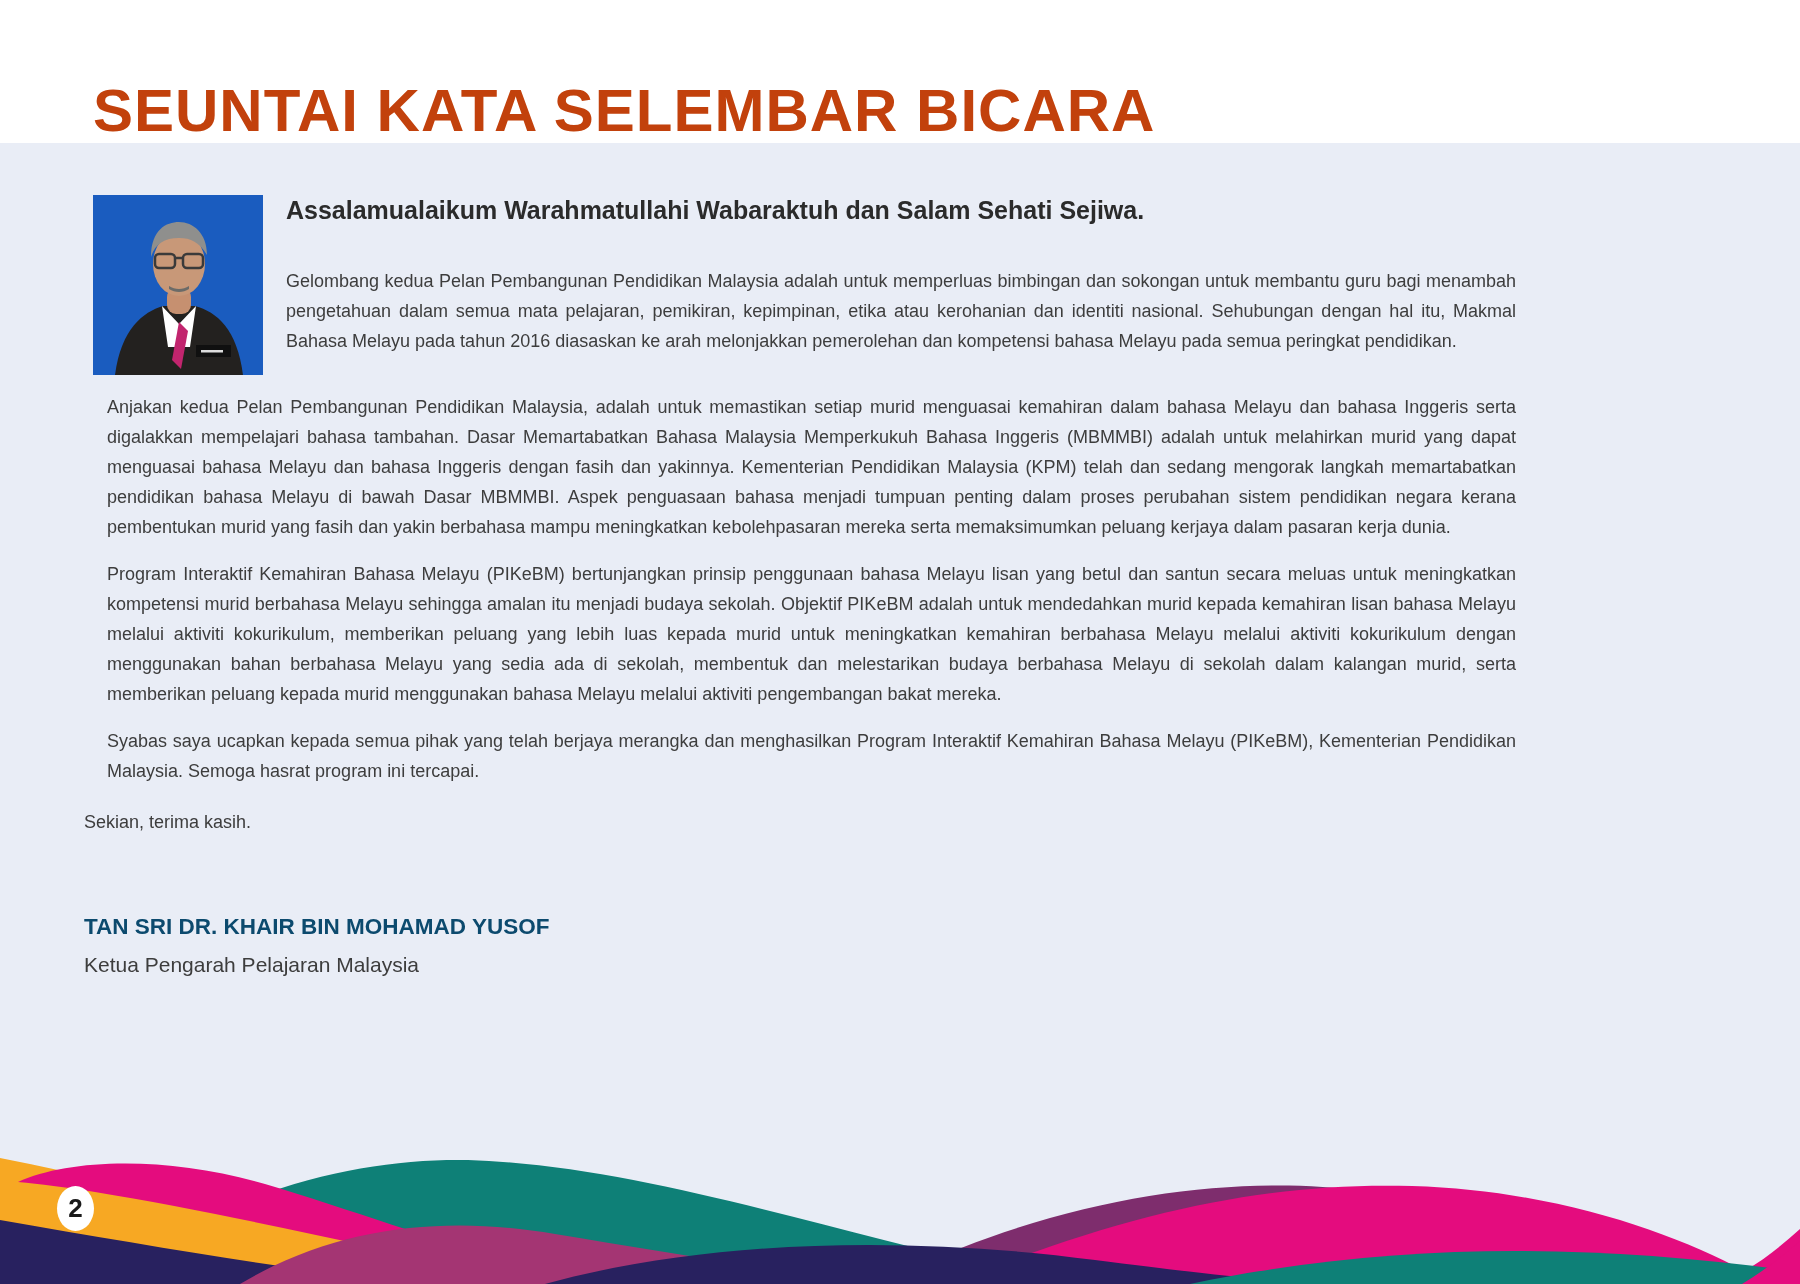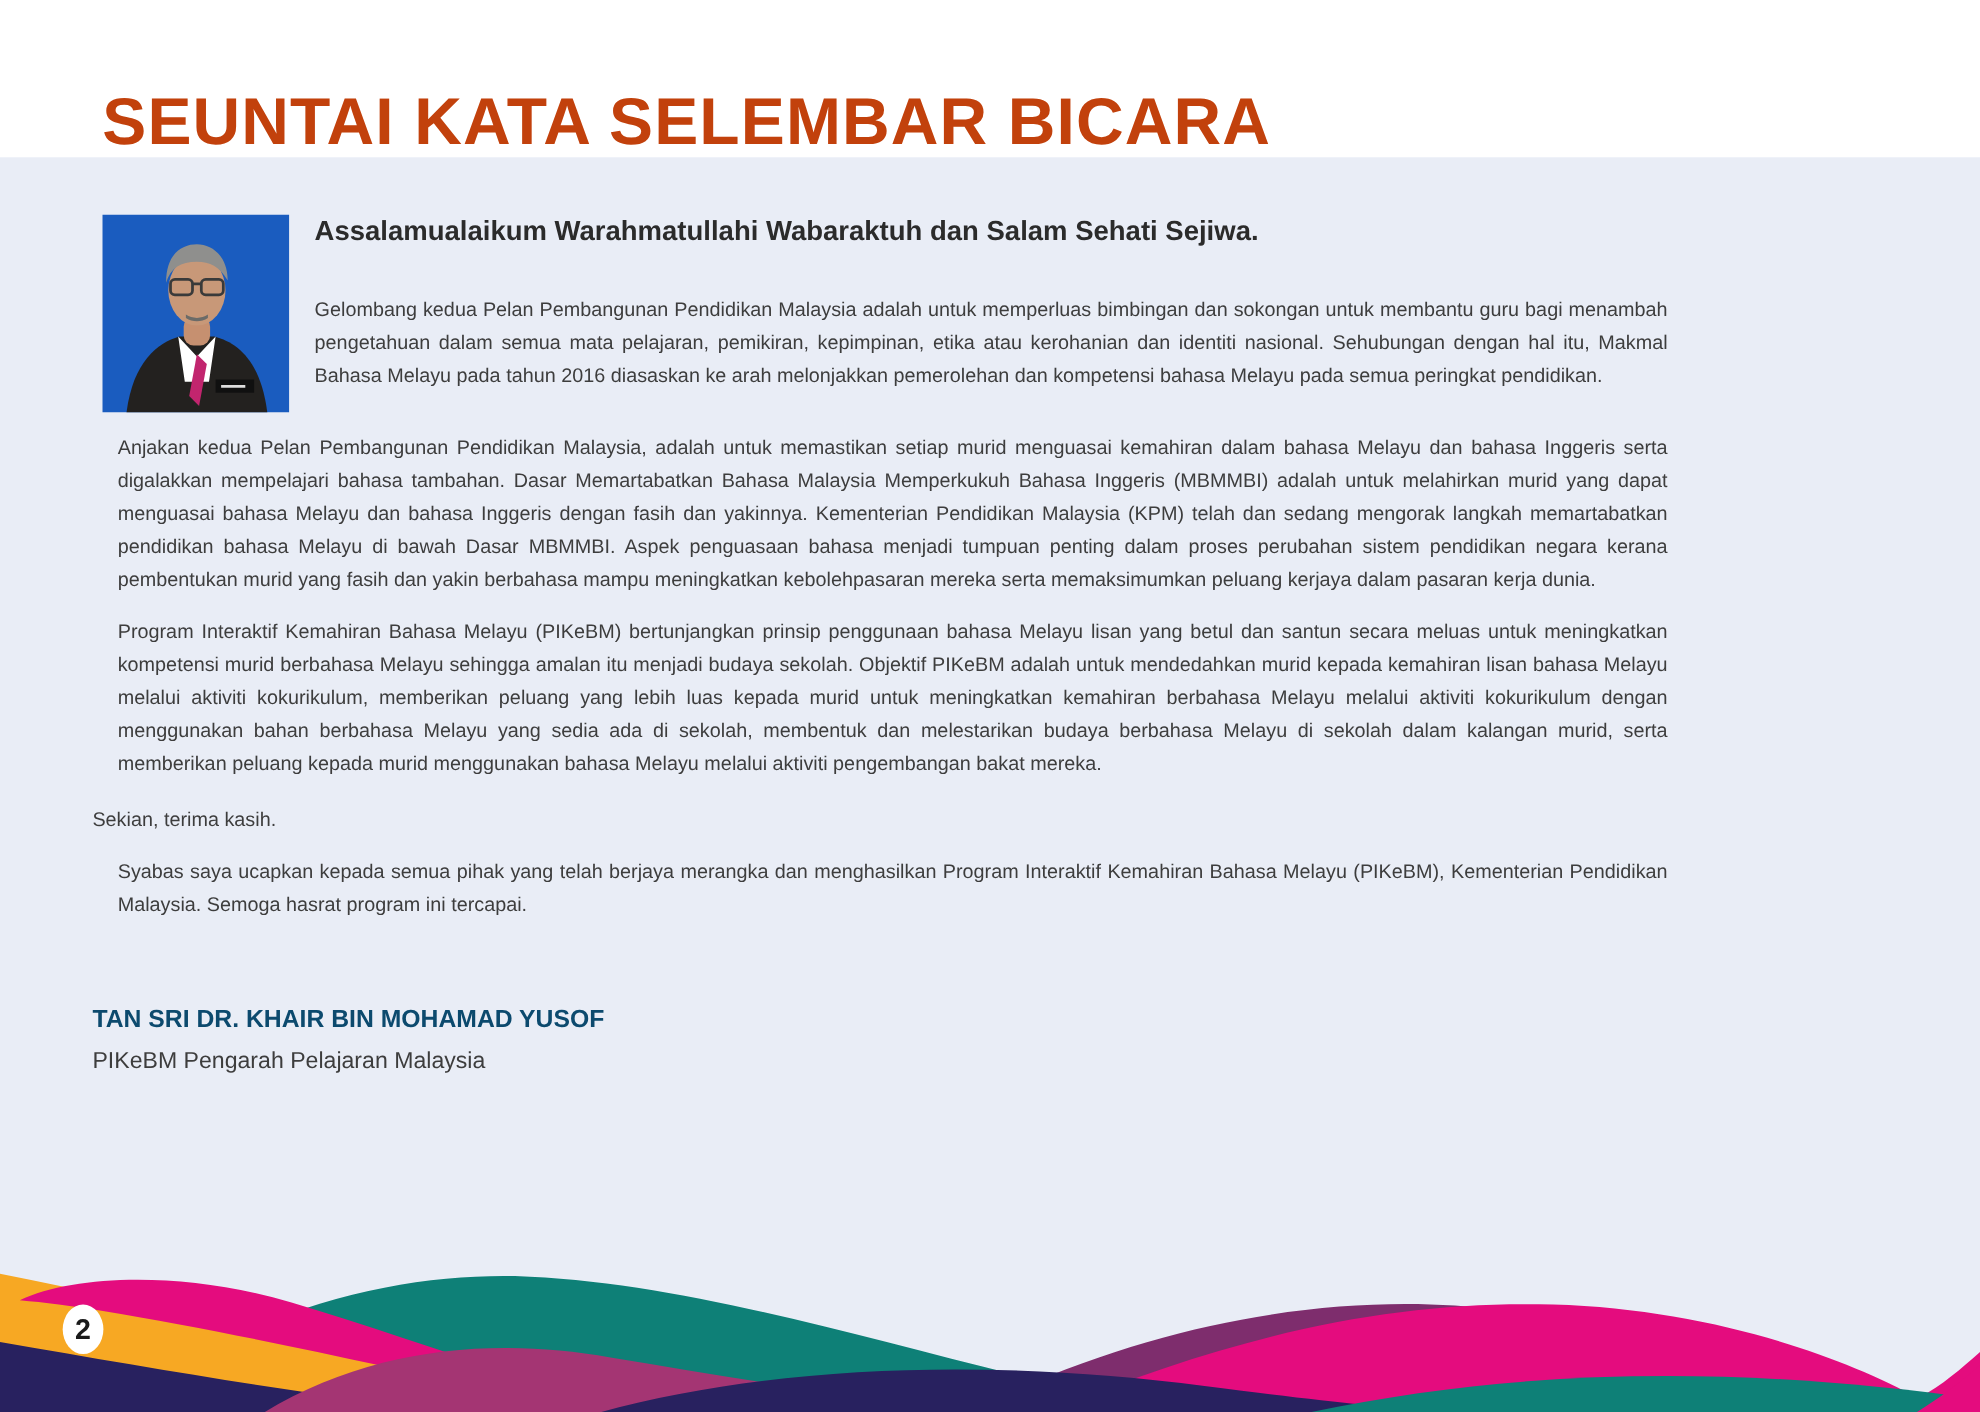--- a/index.html
+++ b/index.html
@@ -89,26 +89,26 @@
     </svg>
 
     <div class="intro-text">
       <p class="greeting">Assalamualaikum Warahmatullahi Wabaraktuh dan Salam Sehati Sejiwa.</p>
       <p class="body-par intro-par">Gelombang kedua Pelan Pembangunan Pendidikan Malaysia adalah untuk memperluas bimbingan dan sokongan untuk membantu guru bagi menambah pengetahuan dalam semua mata pelajaran, pemikiran, kepimpinan, etika atau kerohanian dan identiti nasional. Sehubungan dengan hal itu, Makmal Bahasa Melayu pada tahun 2016 diasaskan ke arah melonjakkan pemerolehan dan kompetensi bahasa Melayu pada semua peringkat pendidikan.</p>
     </div>
   </div>
 
   <p class="body-par par-2">Anjakan kedua Pelan Pembangunan Pendidikan Malaysia, adalah untuk memastikan setiap murid menguasai kemahiran dalam bahasa Melayu dan bahasa Inggeris serta digalakkan mempelajari bahasa tambahan. Dasar Memartabatkan Bahasa Malaysia Memperkukuh Bahasa Inggeris (MBMMBI) adalah untuk melahirkan murid yang dapat menguasai bahasa Melayu dan bahasa Inggeris dengan fasih dan yakinnya. Kementerian Pendidikan Malaysia (KPM) telah dan sedang mengorak langkah memartabatkan pendidikan bahasa Melayu di bawah Dasar MBMMBI. Aspek penguasaan bahasa menjadi tumpuan penting dalam proses perubahan sistem pendidikan negara kerana pembentukan murid yang fasih dan yakin berbahasa mampu meningkatkan kebolehpasaran mereka serta memaksimumkan peluang kerjaya dalam pasaran kerja dunia.</p>
   <p class="body-par par-3">Program Interaktif Kemahiran Bahasa Melayu (PIKeBM) bertunjangkan prinsip penggunaan bahasa Melayu lisan yang betul dan santun secara meluas untuk meningkatkan kompetensi murid berbahasa Melayu sehingga amalan itu menjadi budaya sekolah. Objektif PIKeBM adalah untuk mendedahkan murid kepada kemahiran lisan bahasa Melayu melalui aktiviti kokurikulum, memberikan peluang yang lebih luas kepada murid untuk meningkatkan kemahiran berbahasa Melayu melalui aktiviti kokurikulum dengan menggunakan bahan berbahasa Melayu yang sedia ada di sekolah, membentuk dan melestarikan budaya berbahasa Melayu di sekolah dalam kalangan murid, serta memberikan peluang kepada murid menggunakan bahasa Melayu melalui aktiviti pengembangan bakat mereka.</p>
+  <p class="body-par par-4">Syabas saya ucapkan kepada semua pihak yang telah berjaya merangka dan menghasilkan Program Interaktif Kemahiran Bahasa Melayu (PIKeBM), Kementerian Pendidikan Malaysia. Semoga hasrat program ini tercapai.</p>
   <p class="body-par closing">Sekian, terima kasih.</p>
-  <p class="body-par par-4">Syabas saya ucapkan kepada semua pihak yang telah berjaya merangka dan menghasilkan Program Interaktif Kemahiran Bahasa Melayu (PIKeBM), Kementerian Pendidikan Malaysia. Semoga hasrat program ini tercapai.</p>
 
   <div class="signature">
     <p class="sig-name">TAN SRI DR. KHAIR BIN MOHAMAD YUSOF</p>
-    <p class="sig-role">PIKeBM Pengarah Pelajaran Malaysia</p>
+    <p class="sig-role">Ketua Pengarah Pelajaran Malaysia</p>
   </div>
 </div>
 
 <svg class="waves" viewBox="0 0 1800 170" preserveAspectRatio="none" aria-hidden="true">
   <path d="M105,170 C225,72 365,44 468,46 C650,52 840,122 1070,170 Z" fill="#0E8077"></path>
   <path d="M0,44 C180,80 380,130 560,170 L0,170 Z" fill="#F7A823"></path>
   <path d="M18,68 C70,44 170,42 265,70 C385,106 510,154 592,170 L545,170 C400,140 230,100 95,78 C65,73 40,70 18,68 Z" fill="#E40C7E"></path>
   <path d="M0,106 C150,132 290,156 420,170 L0,170 Z" fill="#28215F"></path>
   <path d="M880,170 C1060,80 1235,60 1365,77 C1485,93 1590,140 1658,170 Z" fill="#7E2D6D"></path>
   <path d="M952,170 C1130,96 1272,68 1412,72 C1552,76 1672,118 1744,157 C1766,145 1783,130 1800,115 L1800,170 Z" fill="#E40C7E"></path>

